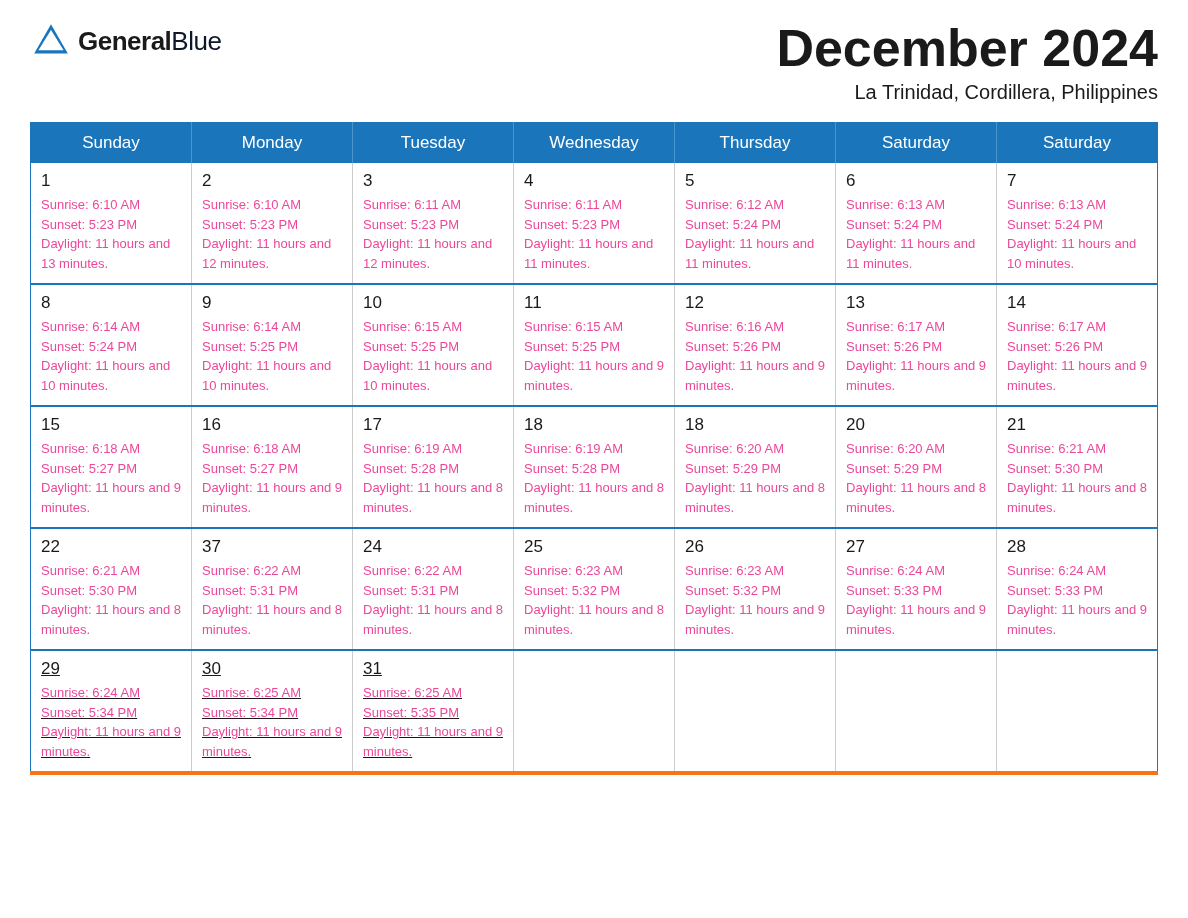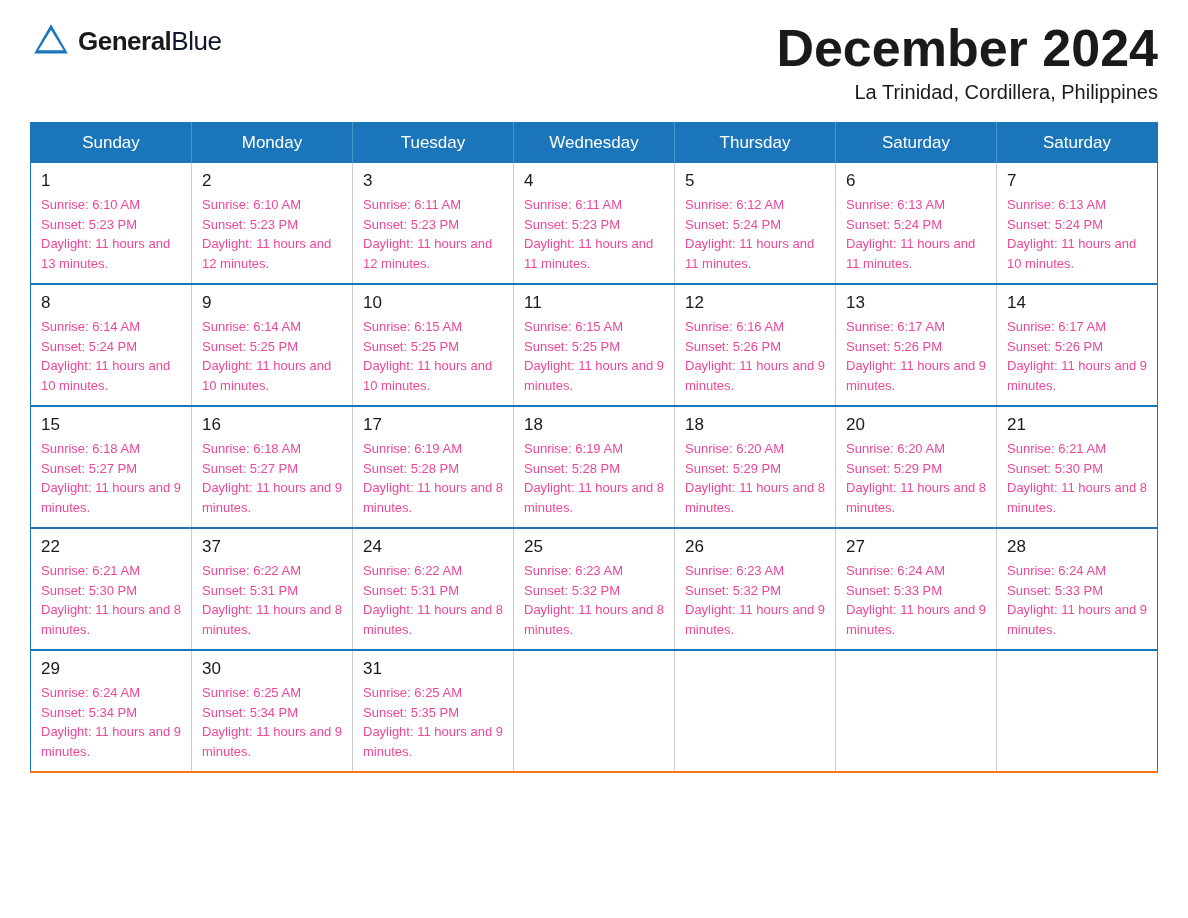--- a/index.html
+++ b/index.html
@@ -54,21 +54,22 @@
       border-bottom: 2px solid #1a75bb;
       font-size: 13.5px;
       color: #1a1a1a;
       width: 14.28%;
       min-height: 100px;
     }
     .calendar-table tbody tr td:last-child {
       border-right: none;
     }
     .calendar-table tbody tr:last-child td {
-      border-bottom: 2px solid #f97316;
+      border-bottom: 4px solid #f97316;
+      text-decoration: underline;
     }
     .day-number {
       font-size: 17px;
       font-weight: normal;
       margin-bottom: 4px;
       display: block;
     }
     .day-info {
       font-size: 13px;
       line-height: 1.5;

